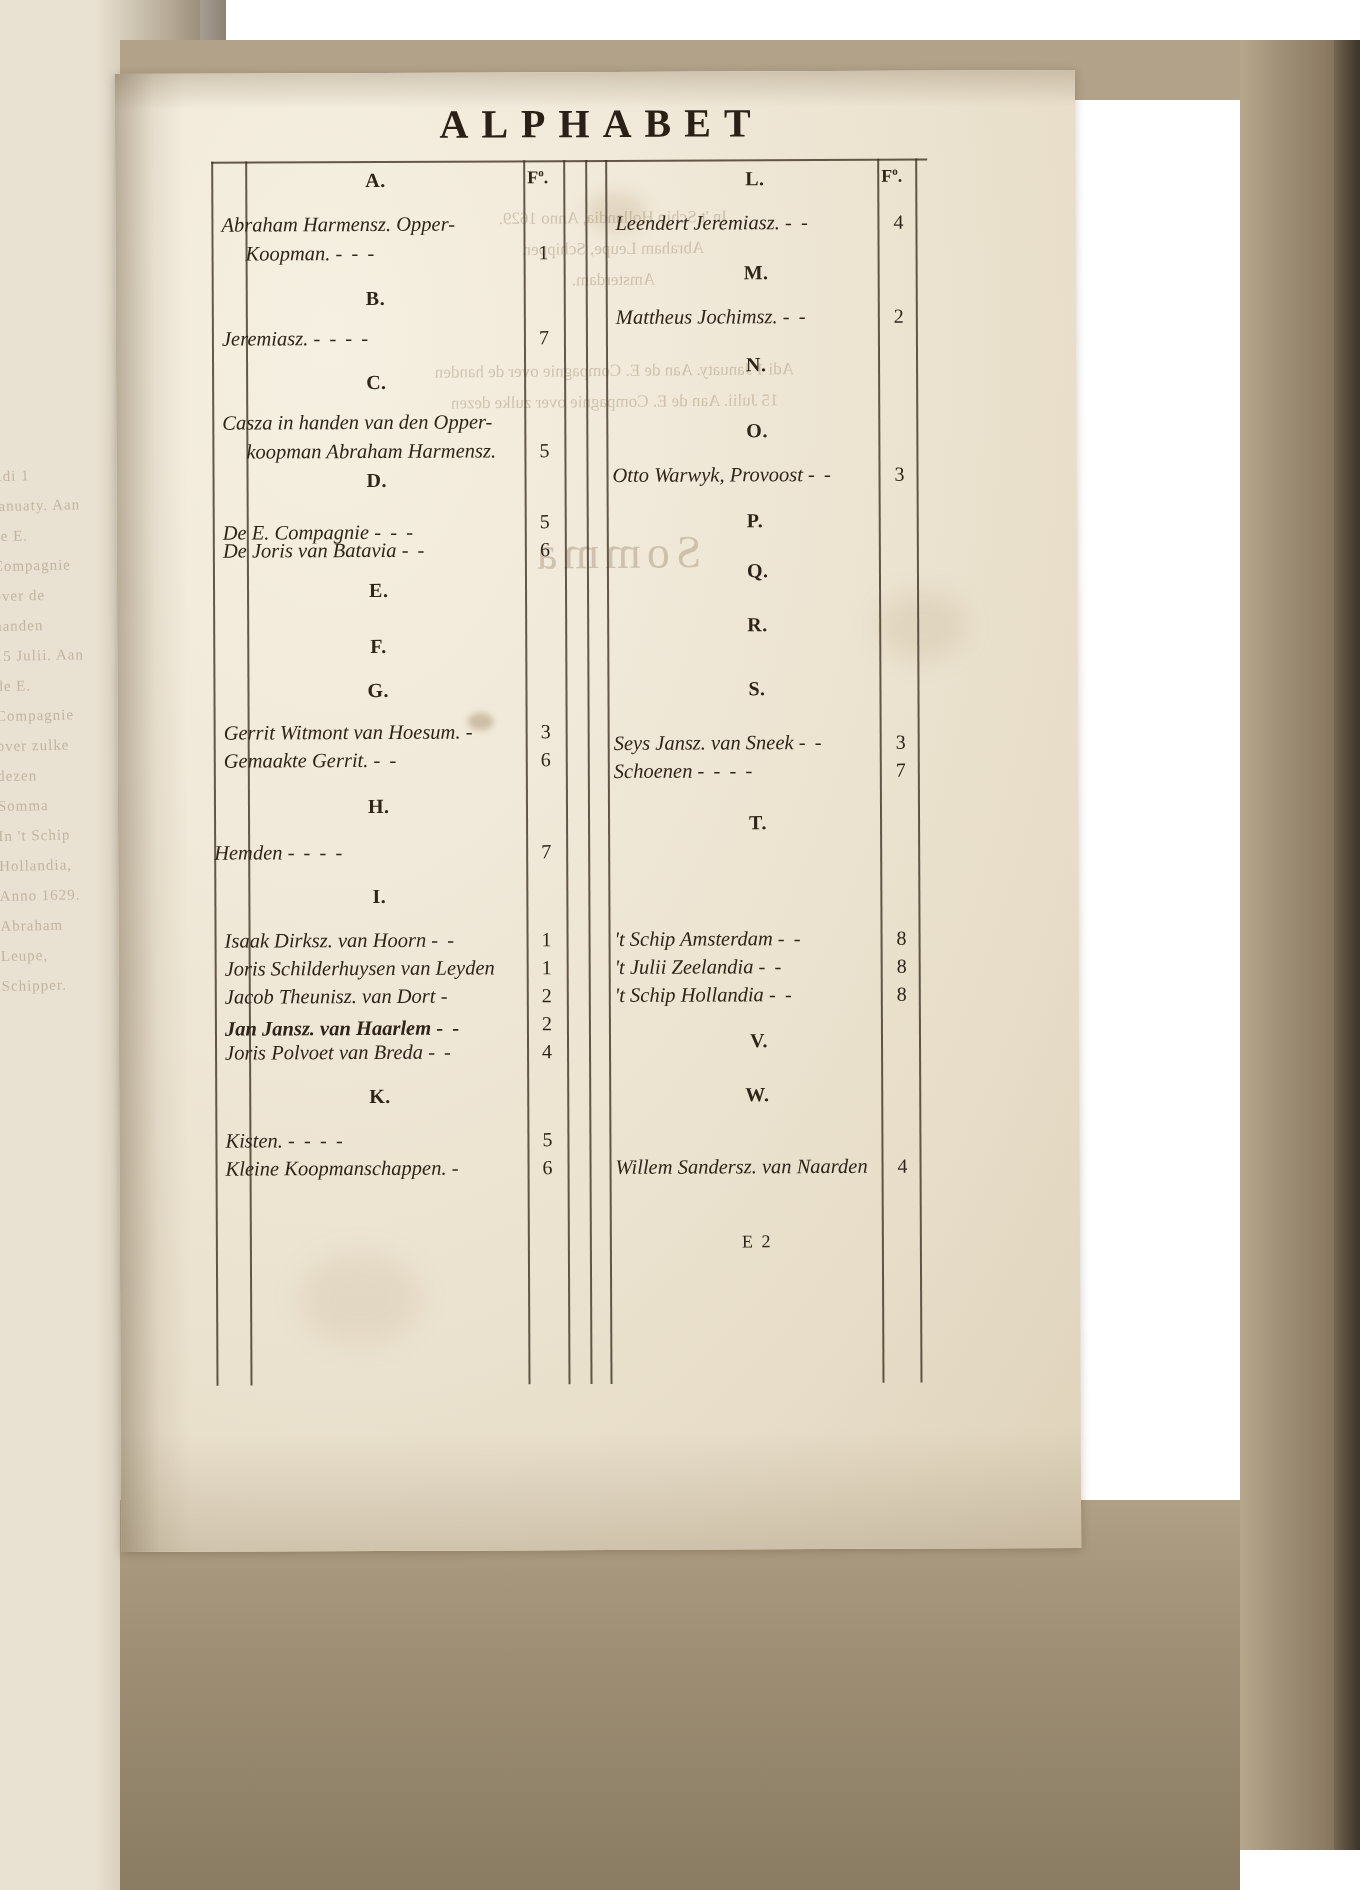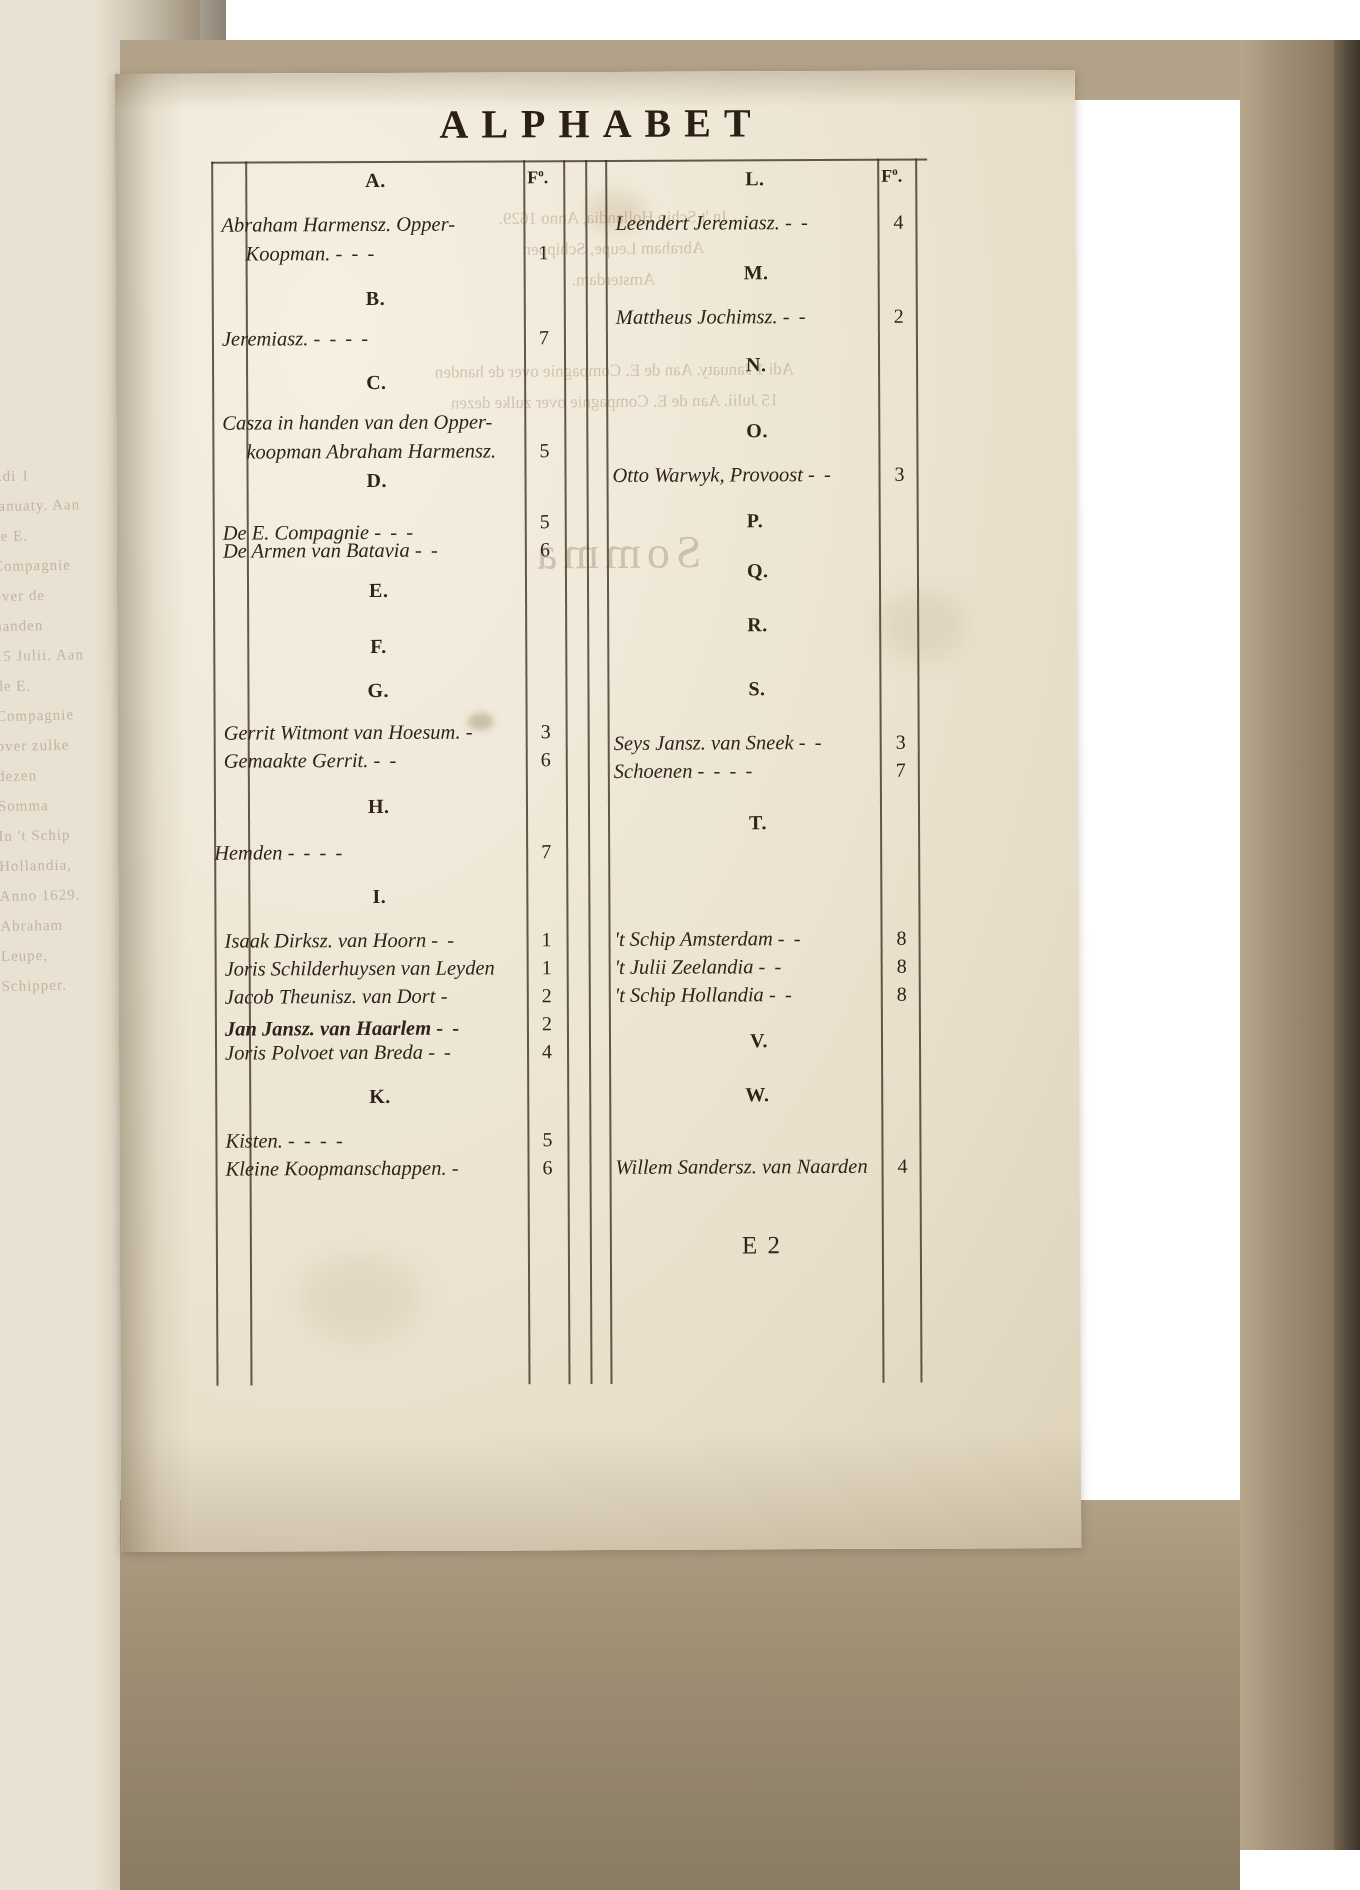--- a/index.html
+++ b/index.html
@@ -201,21 +201,21 @@
   .fo-head {
     position: absolute;
     font-size: 18px;
     font-weight: bold;
     font-family: "Liberation Serif", serif;
   }
   .fo-head sup { font-size: 11px; }
 
   .signature {
     position: absolute;
-    font-size: 25px;
+    font-size: 18px;
     font-family: "Liberation Serif", serif;
     letter-spacing: 2px;
   }
 </style>
 </head>
 <body>
 
 <div id="page">
   <div class="white-bg"></div>
 
@@ -300,21 +300,21 @@
     </div>
     <div class="folio" style="left:413px; top:367px;">5</div>
 
     <div class="letter-head" style="left:250px; top:396px;">D.</div>
     <div class="entry" style="left:106px; top:448px;">
       <span>De E. Compagnie</span>
       <span class="lead">-      -      -</span>
     </div>
     <div class="folio" style="left:413px; top:438px;">5</div>
     <div class="entry" style="left:106px; top:466px;">
-      <span>De Armen van Batavia</span>
+      <span>De Joris van Batavia</span>
       <span class="lead">-      -</span>
     </div>
     <div class="folio" style="left:413px; top:466px;">6</div>
 
     <div class="letter-head" style="left:252px; top:506px;">E.</div>
     <div class="letter-head" style="left:253px; top:562px;">F.</div>
     <div class="letter-head" style="left:250px; top:606px;">G.</div>
 
     <div class="entry" style="left:106px; top:648px;">
       <span>Gerrit Witmont van Hoesum.</span>

